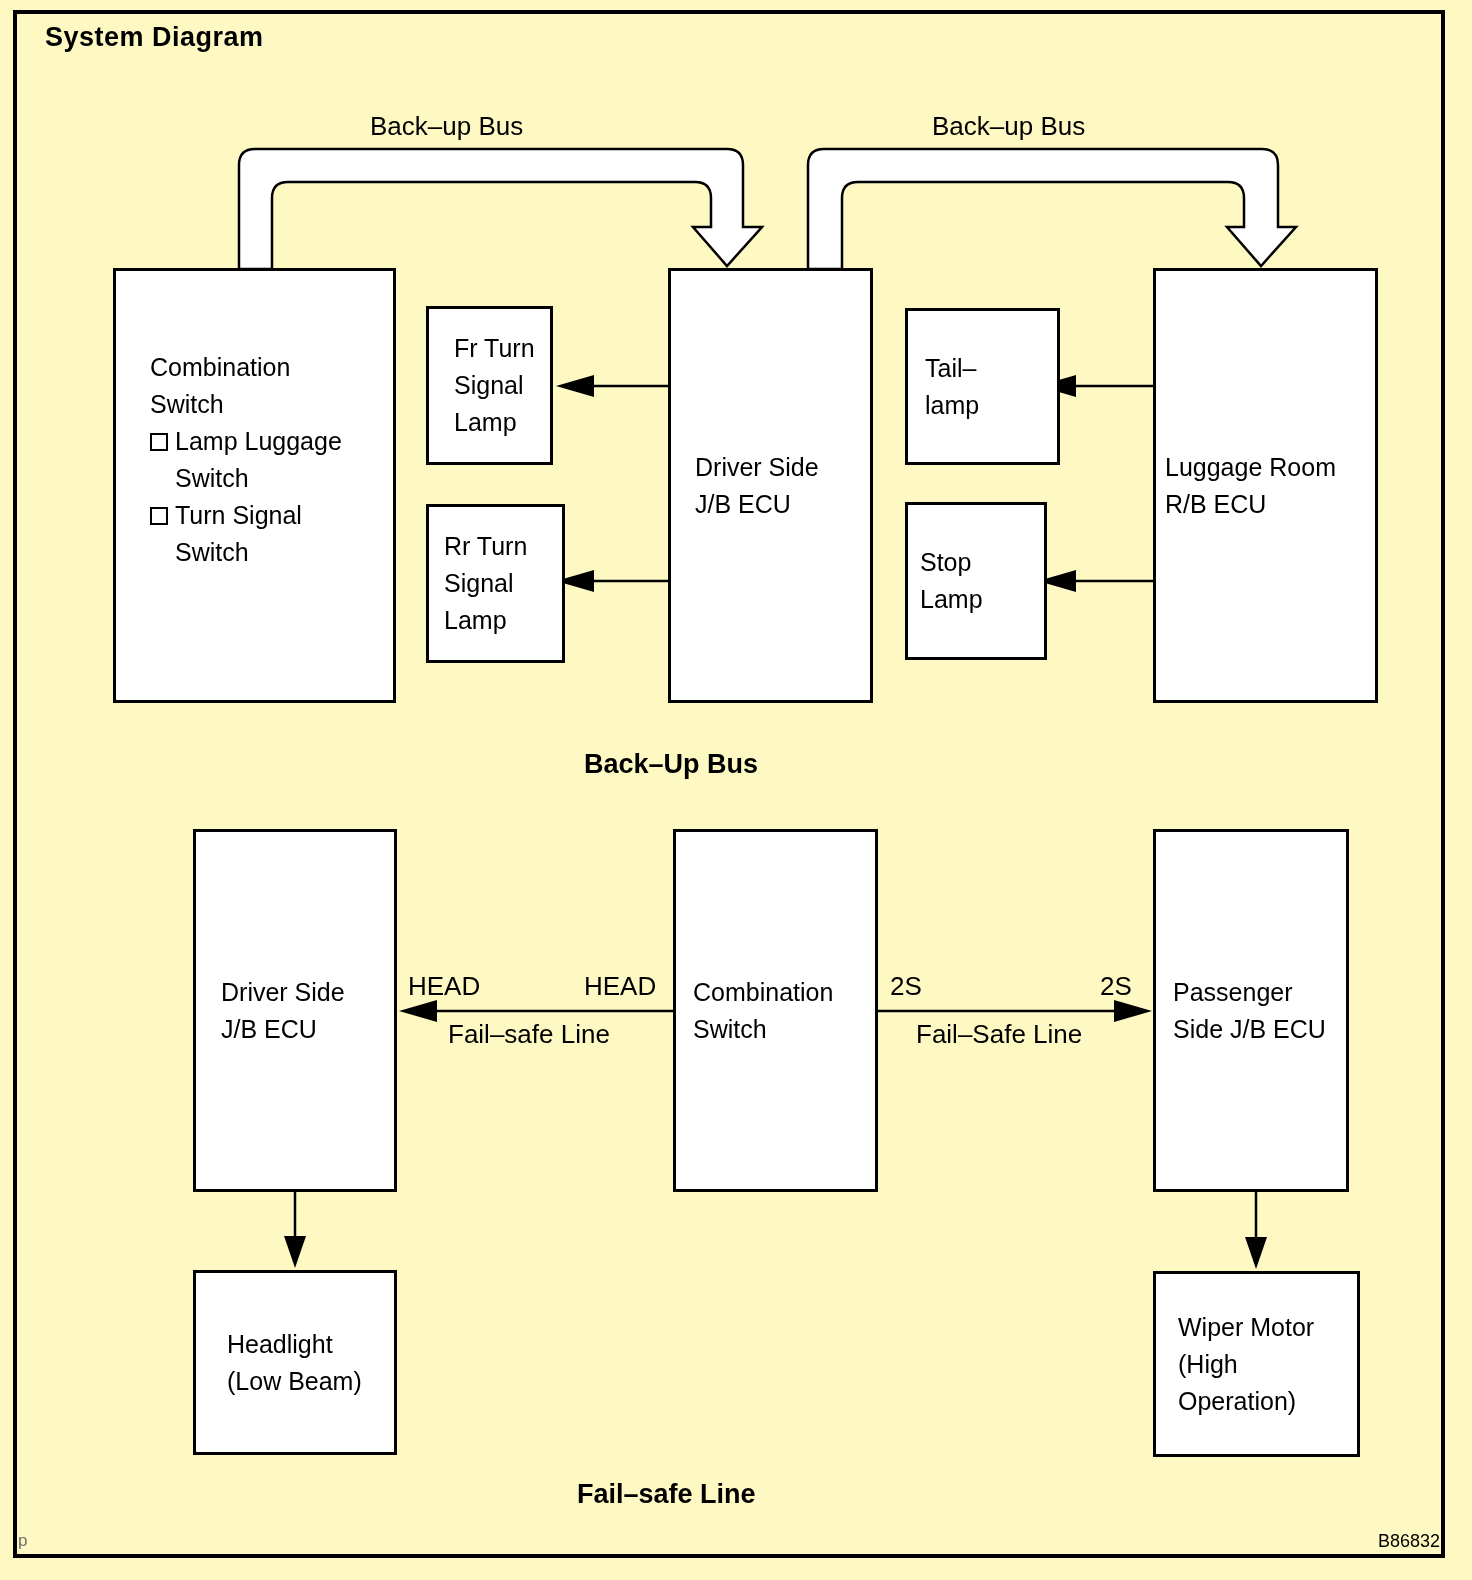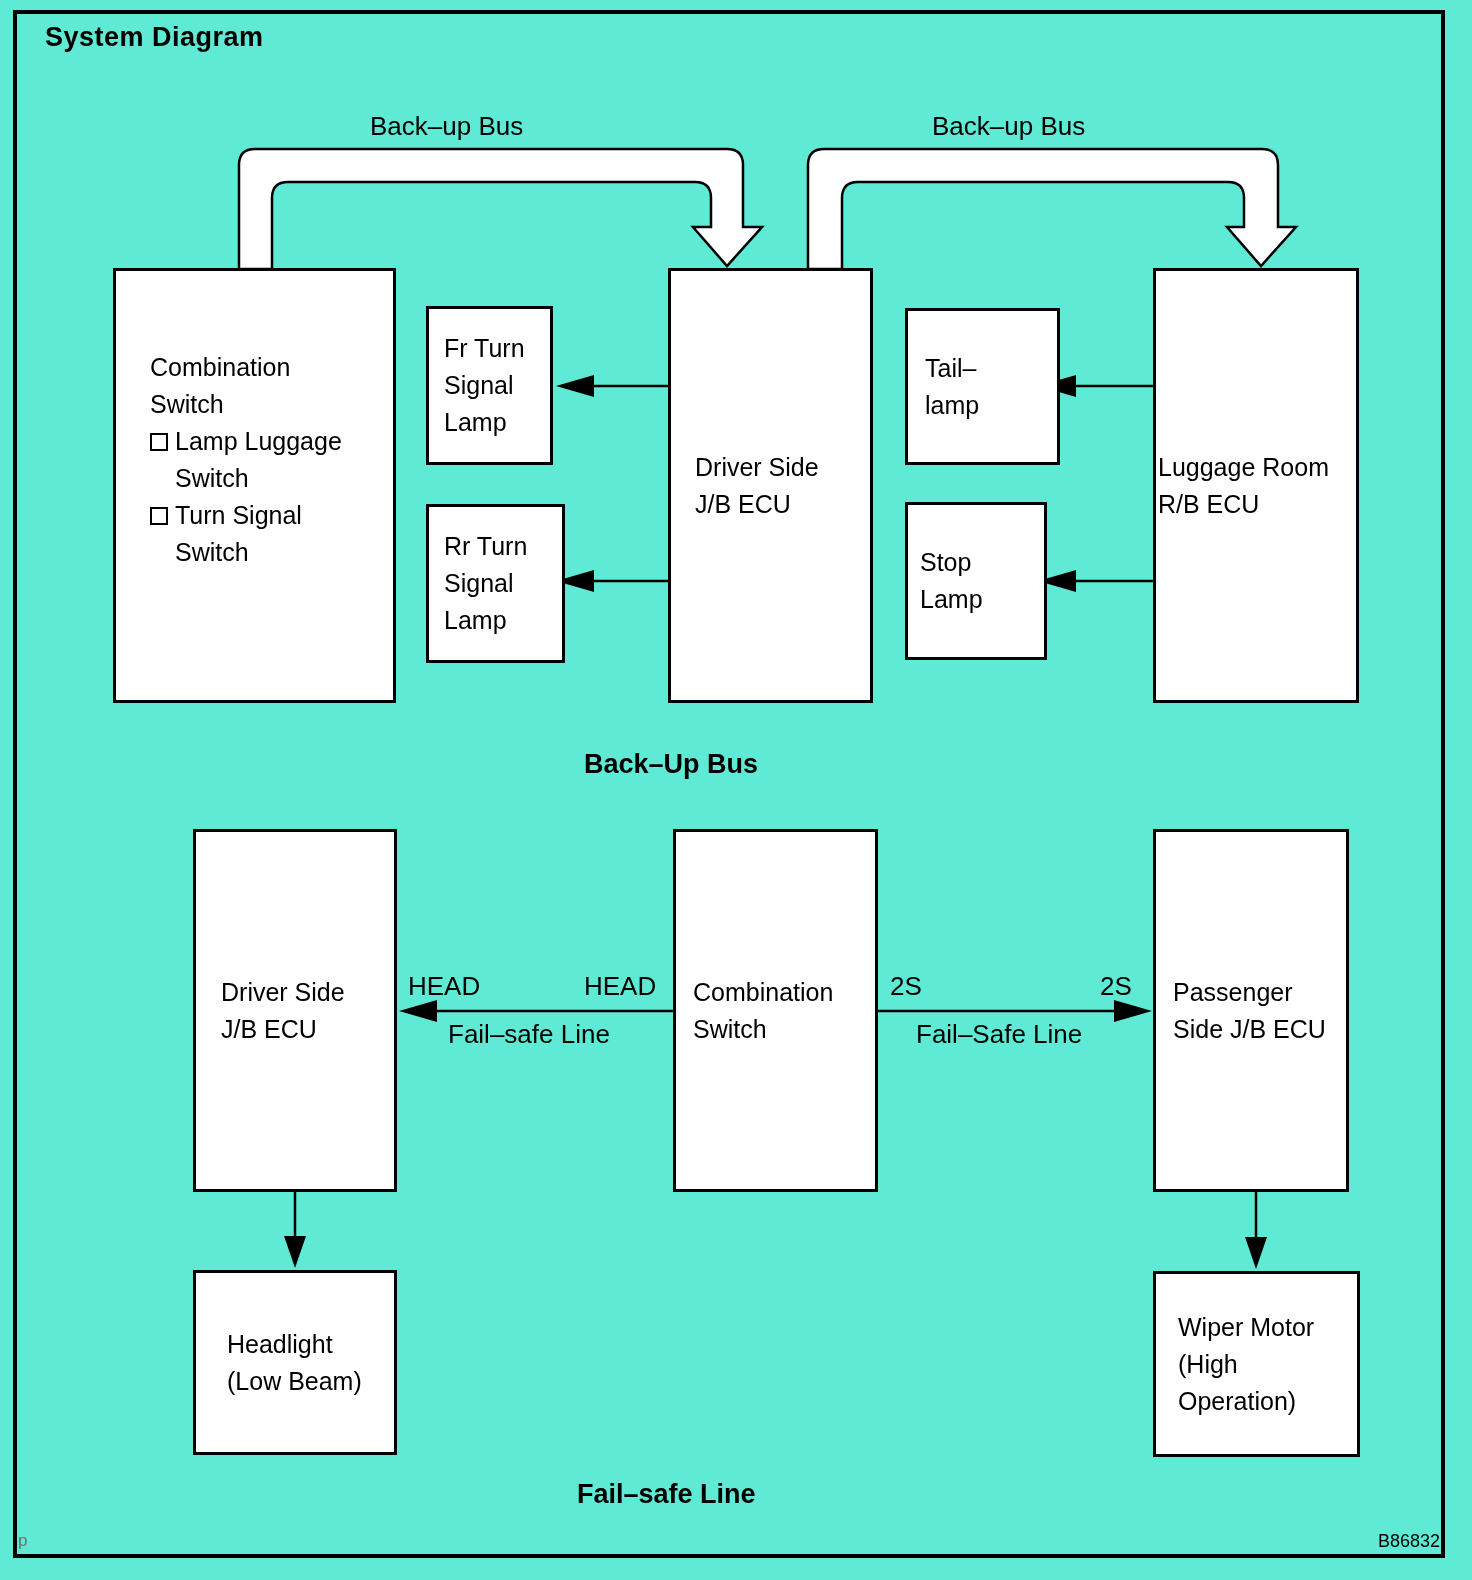--- a/index.html
+++ b/index.html
@@ -1,19 +1,19 @@
 <!DOCTYPE html>
 <html><head>
 <meta charset="utf-8">
 <style>
   html,body{margin:0;padding:0;background:#fff;}
   #stage{
     position:relative;
     width:1472px;height:1580px;
-    background:#5eead4;
+    background:#fef9c3;
     font-family:"Liberation Sans", sans-serif;
     color:#000;
     overflow:hidden;
   }
   #frame{
     position:absolute;left:13px;top:10px;width:1432px;height:1548px;
     border:4px solid #000;box-sizing:border-box;
   }
   .title{
     position:absolute;left:45px;top:22px;
@@ -85,21 +85,21 @@
 
   <div class="box" style="left:113px;top:268px;width:283px;height:435px;justify-content:flex-start;padding-top:78px;padding-left:34px;">
     <div>Combination</div>
     <div>Switch</div>
     <div><span class="chk"></span><span>Lamp Luggage</span></div>
     <div class="indent">Switch</div>
     <div><span class="chk"></span><span>Turn Signal</span></div>
     <div class="indent">Switch</div>
   </div>
 
-  <div class="box" style="left:426px;top:306px;width:127px;height:159px;padding-left:15px;">
+  <div class="box" style="left:426px;top:306px;width:127px;height:159px;padding-left:25px;">
     <div>Fr Turn</div>
     <div>Signal</div>
     <div>Lamp</div>
   </div>
 
   <div class="box" style="left:426px;top:504px;width:139px;height:159px;padding-left:15px;">
     <div>Rr Turn</div>
     <div>Signal</div>
     <div>Lamp</div>
   </div>
@@ -112,21 +112,21 @@
   <div class="box" style="left:905px;top:308px;width:155px;height:157px;padding-left:17px;">
     <div>Tail–</div>
     <div>lamp</div>
   </div>
 
   <div class="box" style="left:905px;top:502px;width:142px;height:158px;padding-left:12px;">
     <div>Stop</div>
     <div>Lamp</div>
   </div>
 
-  <div class="box" style="left:1153px;top:268px;width:206px;height:435px;padding-left:2px;">
+  <div class="box" style="left:1153px;top:268px;width:225px;height:435px;padding-left:9px;">
     <div>Luggage Room</div>
     <div>R/B ECU</div>
   </div>
 
   <div class="lbl bold center" style="left:584px;top:749px;width:300px;">Back–Up Bus</div>
 
   <div class="box" style="left:193px;top:829px;width:204px;height:363px;padding-left:25px;">
     <div>Driver Side</div>
     <div>J/B ECU</div>
   </div>

